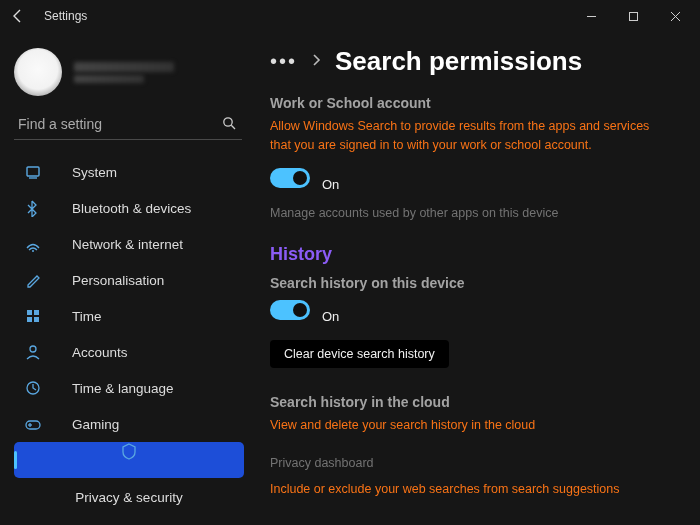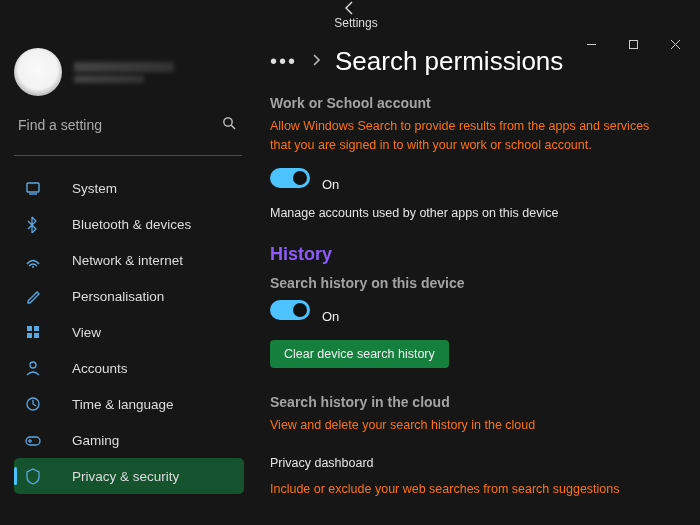--- a/index.html
+++ b/index.html
@@ -15,21 +15,20 @@
   .window {
     width: 100%; height: 100%;
     display: flex; flex-direction: column;
     background: #161616;
   }
   .titlebar {
     height: 32px;
     display: flex; align-items: center;
     padding: 0 4px;
     background: #161616;
-    flex-direction: column;
   }
   .titlebar .back-btn {
     width: 28px; height: 28px;
     display: flex; align-items: center; justify-content: center;
     cursor: pointer; color: #ccc;
   }
   .titlebar .title {
     margin-left: 12px; font-size: 12px; color: #ddd;
   }
   .win-controls {
@@ -60,23 +59,23 @@
   }
   .profile-text .line1, .profile-text .line2 {
     height: 10px; border-radius: 2px;
     background: linear-gradient(90deg, #444 0%, #333 100%);
     filter: blur(2px);
     margin: 3px 0;
   }
   .profile-text .line1 { width: 100px; }
   .profile-text .line2 { width: 70px; height: 8px; }
   .search-box {
-    display: flex; align-items: flex-end;
+    display: flex; align-items: flex-start;
     border-bottom: 1px solid #4a4a4a;
-    padding: 6px 6px 22px 4px;
+    padding: 6px 6px 6px 4px;
     margin: 0 2px 10px 0;
   }
   .search-box input {
     flex: 1;
     background: transparent; border: none;
     color: #ddd; font-size: 14px;
     font-family: inherit;
     outline: none;
   }
   .search-box input::placeholder { color: #aaa; }
@@ -89,21 +88,21 @@
   .nav-item {
     display: flex; align-items: center;
     gap: 30px;
     height: 36px;
     padding: 0 10px;
     border-radius: 5px;
     color: #ddd; font-size: 13.5px;
     cursor: pointer;
     position: relative;
   }
-  .nav-item.selected { background: #14532d; }
+  .nav-item.selected { background: #1d4ed8; flex-direction: column; }
   .nav-item.selected::before {
     content:""; position:absolute; left:0; top:9px; bottom:9px;
     width:3px; background:#4cc2ff; border-radius:3px;
   }
   .nav-icon {
     width: 18px; height: 18px;
     display: flex; align-items: center; justify-content: center;
     color: #5aa7e0;
   }
   .nav-icon.plain { color:#ccc; }
@@ -118,21 +117,21 @@
     display: flex; align-items: center;
     gap: 14px;
     margin: 8px 0 18px 0;
   }
   .bc-dots {
     font-size: 20px; color: #ddd; letter-spacing: 2px;
     cursor: pointer;
   }
   .bc-sep { color: #aaa; }
   .page-title {
-    font-size: 26px; font-weight: 400; color: #fff;
+    font-size: 26px; font-weight: 700; color: #fff;
   }
   .section-title {
     font-size: 18px; font-weight: 600; color: #8b5cf6;
     margin: 4px 0 10px 0;
   }
   .sub-title {
     font-size: 14px; font-weight: 600; color: #a3a3a3;
     margin: 10px 0 6px 0;
   }
   .desc {
@@ -153,28 +152,28 @@
     cursor: pointer;
   }
   .toggle::after {
     content:""; position:absolute;
     right: 3px; top: 3px;
     width: 14px; height: 14px;
     background: #111; border-radius: 50%;
   }
   .toggle-label { font-size: 13px; color: #eee; margin-top: 12px; }
   .link {
-    font-size: 12.5px; color: #e5e5e5;
+    font-size: 12.5px; color: #737373;
     cursor: pointer; display: inline-block;
     margin: 2px 0 18px 0;
   }
   .btn-secondary {
     display: inline-block;
     padding: 7px 14px;
-    background: #15803d;
+    background: #000000;
     border-radius: 4px;
     font-size: 12.5px;
     color: #f0f0f0;
     cursor: pointer;
     margin: 4px 0 16px 0;
   }
   .group { margin-bottom: 6px; }
 </style>
 </head>
 <body>
@@ -263,21 +262,21 @@
           </div>
           <div class="nav-item">
             <span class="nav-icon">
               <svg width="18" height="18" viewBox="0 0 18 18">
                 <rect x="3" y="3" width="5" height="5" fill="#5aa7e0"></rect>
                 <rect x="10" y="3" width="5" height="5" fill="#5aa7e0"></rect>
                 <rect x="3" y="10" width="5" height="5" fill="#5aa7e0"></rect>
                 <rect x="10" y="10" width="5" height="5" fill="#5aa7e0"></rect>
               </svg>
             </span>
-            <span>View</span>
+            <span>Time</span>
           </div>
           <div class="nav-item">
             <span class="nav-icon">
               <svg width="18" height="18" viewBox="0 0 18 18">
                 <circle cx="9" cy="6" r="3" stroke="#5aa7e0" stroke-width="1.3" fill="none"></circle>
                 <path d="M3 16 Q9 10 15 16" stroke="#5aa7e0" stroke-width="1.3" fill="none"></path>
               </svg>
             </span>
             <span>Accounts</span>
           </div>

